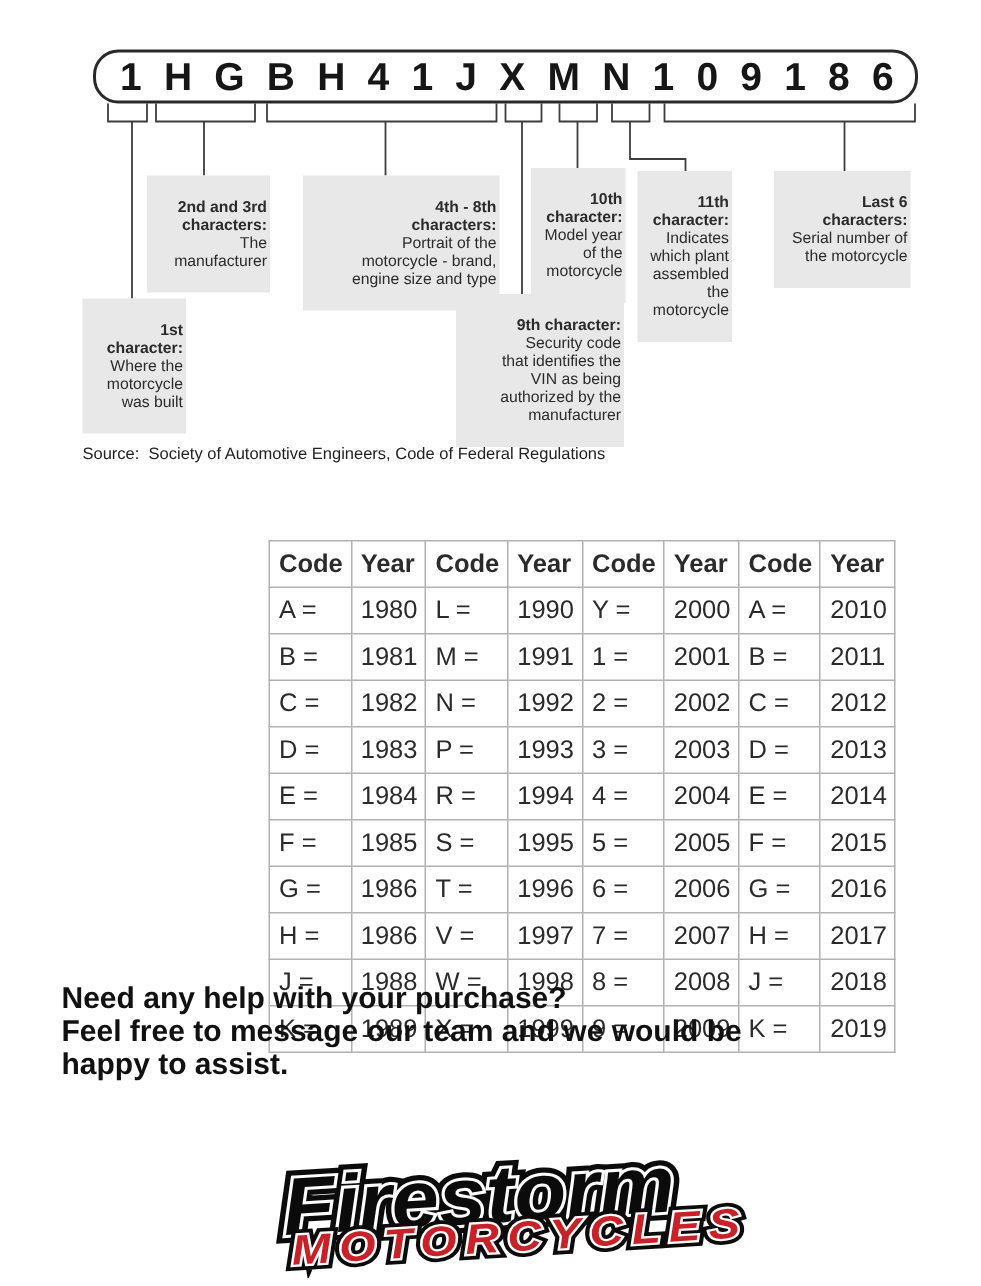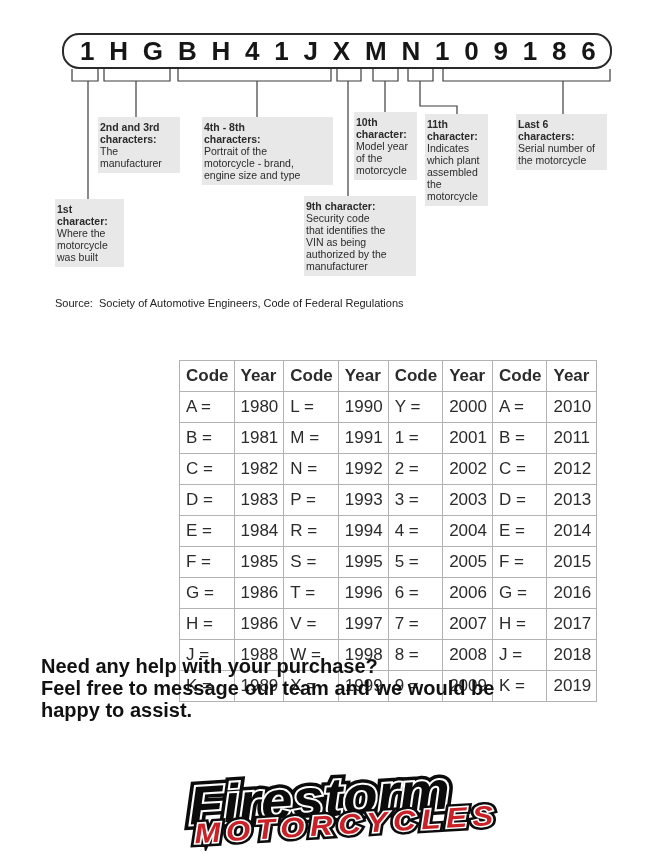--- a/index.html
+++ b/index.html
@@ -46,24 +46,24 @@
   .connectors path {
     fill: none;
     stroke: #3d3d3d;
     stroke-width: 1.2;
   }
 
   
   .label-box {
     position: absolute;
     background: #e8e8e8;
-    text-align: left;
+    text-align: right;
     font-size: 10.5px;
     line-height: 12px;
-    padding: 4px 2px;
+    padding: 15px 2px;
     color: #2b2b2b;
     z-index: 3;
   }
   .label-title { font-weight: bold; white-space: pre-line; }
   .label-desc  { white-space: pre-line; }
 
   
   .source-line {
     position: absolute;
     left: 55px; top: 297px;

